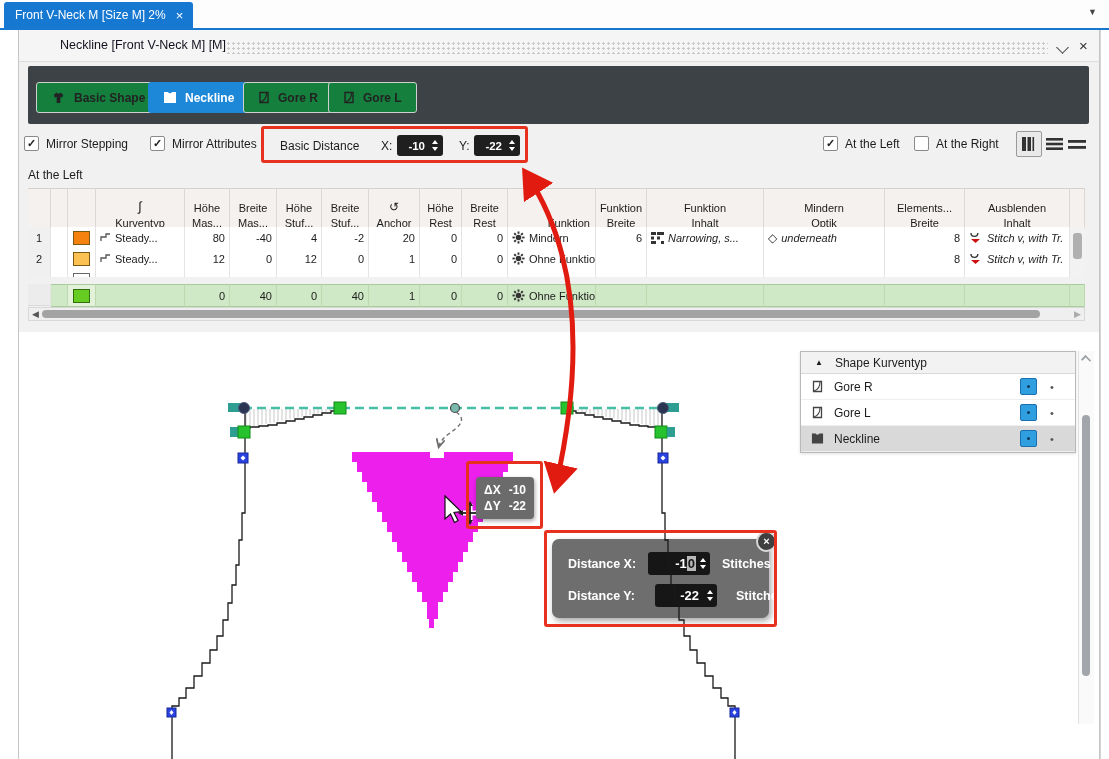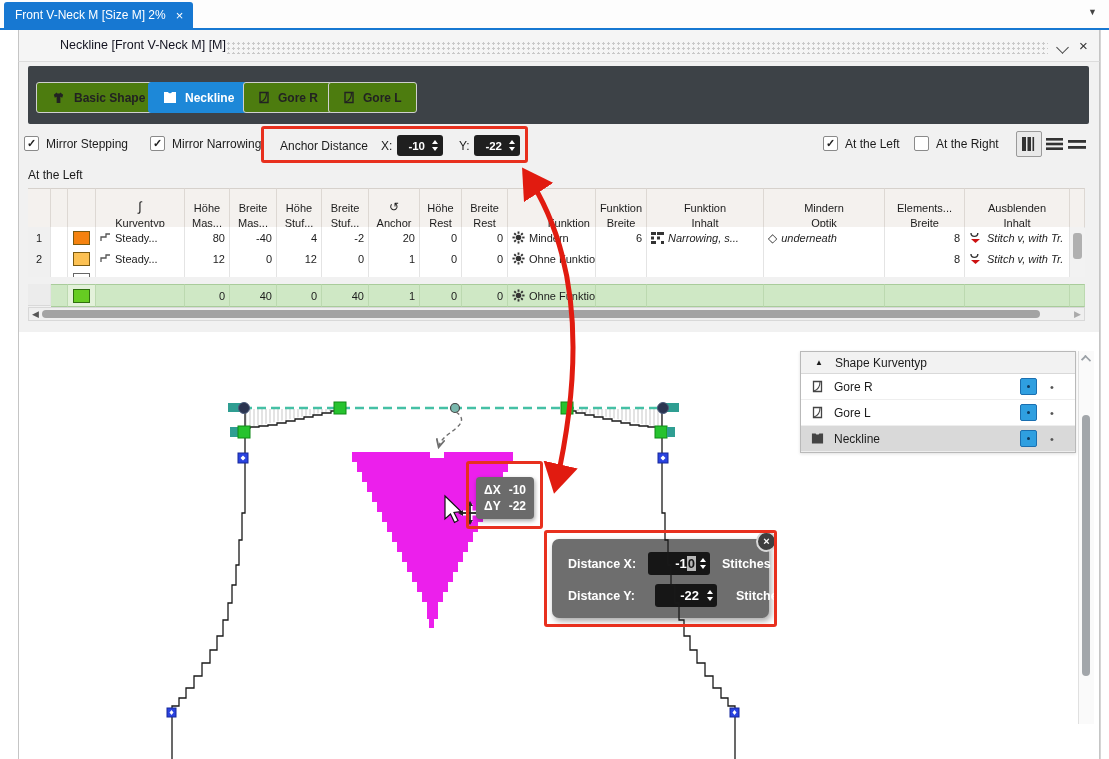--- a/index.html
+++ b/index.html
@@ -19,21 +19,21 @@
   .panel{left:18px;top:30px;width:1082px;height:729px;background:#f1f1f1;border:1px solid #c5c5c5;border-bottom:none;}
   .phead{left:18px;top:30px;width:1082px;height:32px;background:#f5f5f5;border-bottom:1px solid #dcdcdc;border-left:1px solid #c5c5c5;border-right:1px solid #c5c5c5;}
   .ptitle{left:36px;top:38px;font-size:12.5px;color:#12121f;margin-left:24px;}
   .pdots{left:226px;top:41px;width:822px;height:13px;
          background-image:radial-gradient(#c9c9c9 1px,transparent 1.2px);background-size:5px 5px;}
   .chev{left:1058px;top:43px;width:9px;height:9px;border-right:1.8px solid #444;border-bottom:1.8px solid #444;transform:rotate(45deg);}
   .phx{left:1079px;top:37px;font-size:15px;color:#333;}
 
   
   .darkbar{left:28px;top:66px;width:1061px;height:58px;background:#3d4247;border-radius:2px;}
-  .tbtn{height:31px;background:#4d7c0f;border:1px solid #d0d0d0;border-radius:3px;display:flex;align-items:center;gap:8px;
+  .tbtn{height:31px;background:#15803d;border:1px solid #d0d0d0;border-radius:3px;display:flex;align-items:center;gap:8px;
         padding:0 14px;font-size:12px;font-weight:600;color:#222;}
   .tbtn.active{background:#1d88d8;border-color:#1d88d8;color:#fff;}
 
   
   .cb{display:flex;align-items:center;gap:7px;font-size:12px;color:#1c1c1c;}
   .cbbox{width:13px;height:13px;background:#fff;border:1px solid #8a8a8a;border-radius:2px;display:flex;align-items:center;justify-content:center;
          font-size:11px;font-weight:bold;line-height:1;color:#222;}
   .spin{width:46px;height:21px;background:#1f1f1f;border-radius:3px;display:flex;align-items:center;color:#fff;font-weight:bold;font-size:11.5px;}
   .spin .v{flex:1;text-align:right;padding-right:3px;}
   .spin .arr{width:13px;display:flex;flex-direction:column;align-items:center;gap:3px;padding-right:2px;}
@@ -152,23 +152,23 @@
 <div class="abs cb" style="left:24px;top:136px;">
   <span class="cbbox">
       <span>✓</span>
     </span>
   <span>Mirror Stepping</span>
 </div>
 <div class="abs cb" style="left:150px;top:136px;">
   <span class="cbbox">
       <span>✓</span>
     </span>
-  <span>Mirror Narrowing</span>
-</div>
-<div class="abs" style="left:280px;top:139px;font-size:12px;">Anchor Distance</div>
+  <span>Mirror Attributes</span>
+</div>
+<div class="abs" style="left:280px;top:139px;font-size:12px;">Basic Distance</div>
 <div class="abs" style="left:381px;top:139px;font-size:12px;">X:</div>
 <div class="abs spin" style="left:397px;top:135px;">
   <span class="v">-10</span>
   <span class="arr">
       <i class="tri-up"></i>
       <i class="tri-dn"></i>
     </span>
 </div>
 <div class="abs" style="left:459px;top:139px;font-size:12px;">Y:</div>
 <div class="abs spin" style="left:474px;top:135px;">

